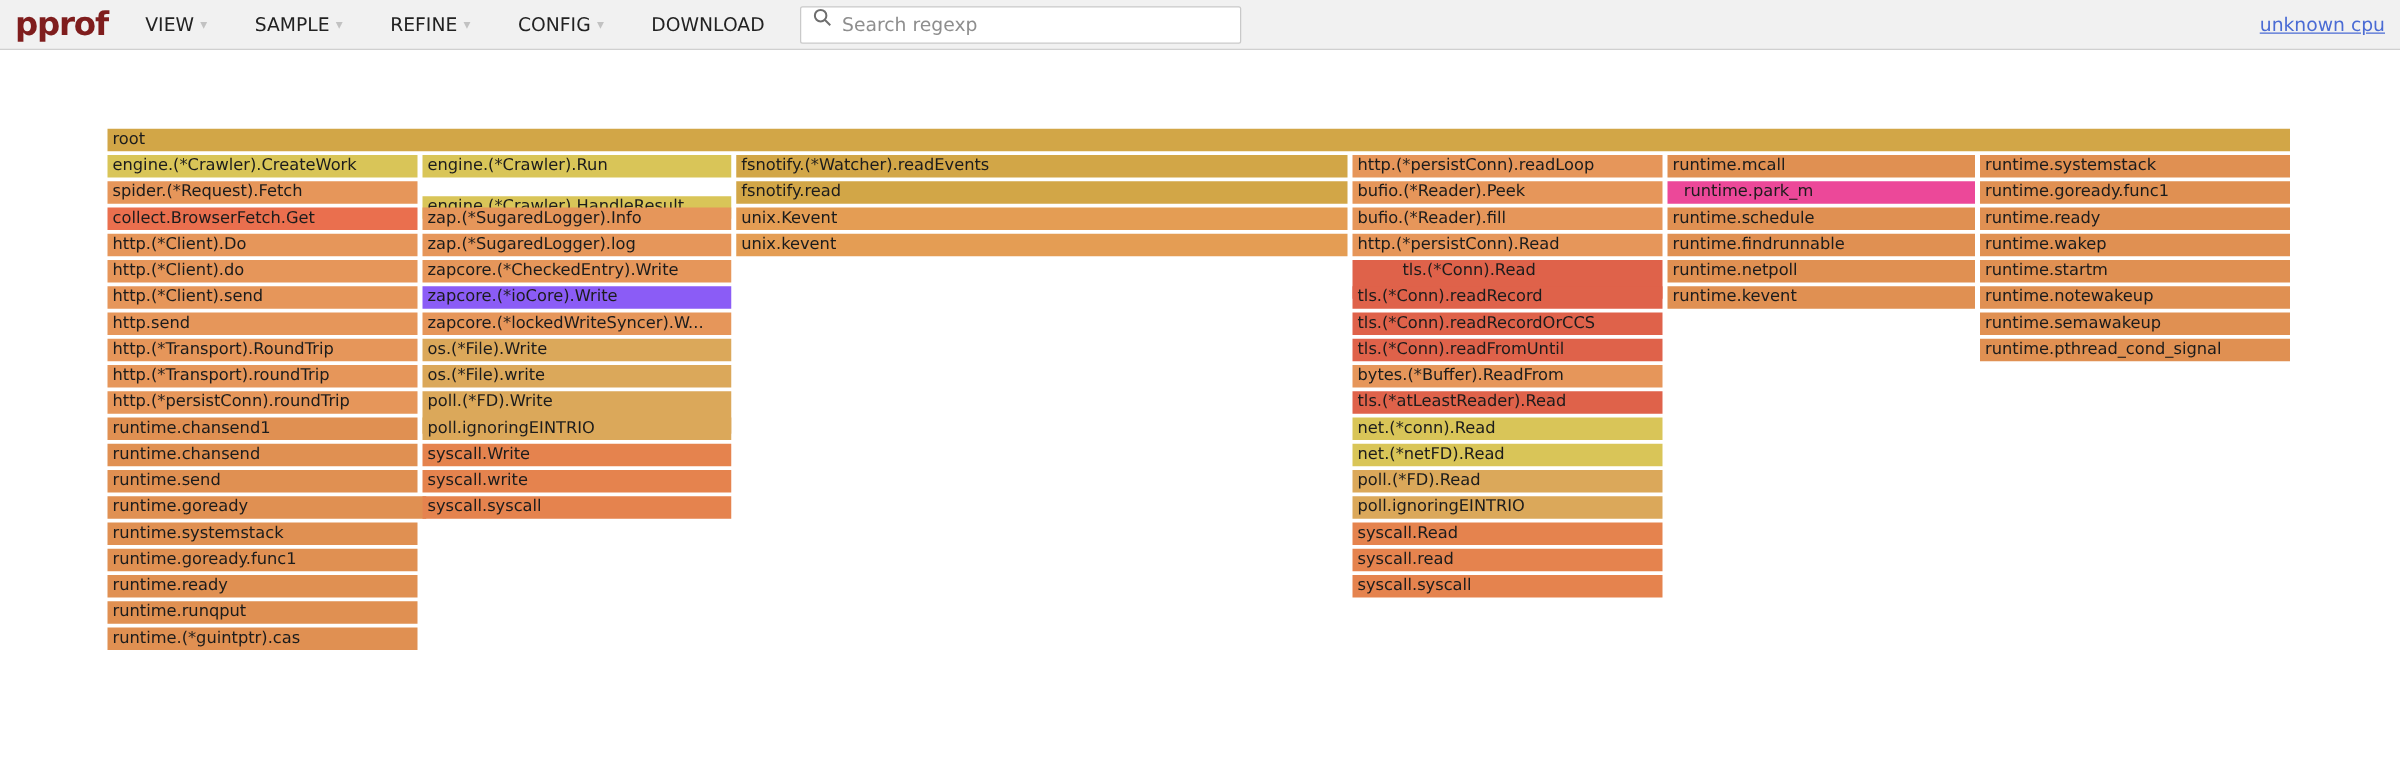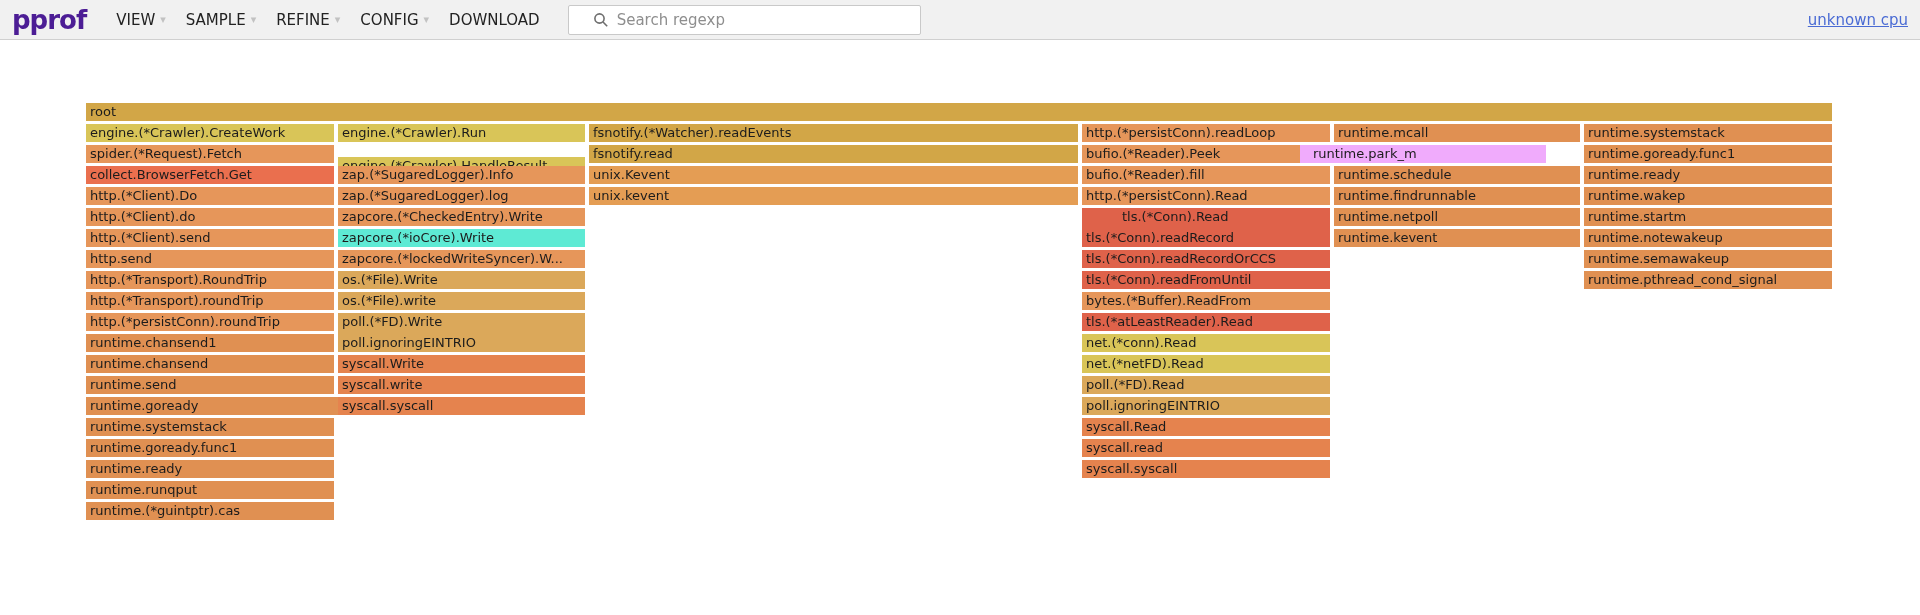--- a/index.html
+++ b/index.html
@@ -9,35 +9,35 @@
   .page { position: relative; width: 1920px; height: 615px; background: #ffffff; }
 
   
   .header {
     display: flex; align-items: center;
     height: 40px; background: #f1f1f1;
     border-bottom: 1px solid #d0d0d0;
     padding-left: 12px;
   }
   .logo {
-    font-size: 26px; font-weight: 800; color: #4c1d95;
+    font-size: 26px; font-weight: 800; color: #7f1d1d;
     letter-spacing: -1px; margin-right: 30px;
   }
-  .menus { display: flex; align-items: center; gap: 20px; }
+  .menus { display: flex; align-items: center; gap: 38px; }
   .menu-item {
     display: flex; align-items: center;
     font-size: 15px; color: #222; cursor: pointer; white-space: nowrap;
   }
   .menu-item .caret { color: #c2c2c2; font-size: 11px; margin-left: 5px; }
 
   .search-box {
-    display: flex; align-items: center;
+    display: flex; 
     margin-left: 28px; width: 353px; height: 30px;
     background: #fff; border: 1px solid #c9c9c9; border-radius: 2px;
-    padding: 0 24px;
+    padding: 0 9px;
   }
   .search-box svg { flex: 0 0 auto; margin-right: 8px; }
   .search-box input {
     border: none; outline: none; background: transparent;
     font-family: "DejaVu Sans", "Liberation Sans", sans-serif;
     font-size: 15px; color: #333; width: 300px;
   }
   .search-box input::placeholder { color: #8e8e8e; }
 
   .spacer { flex: 1; }
@@ -114,21 +114,21 @@
       <div class="cell" title="runtime.systemstack" style="left: 86px; top: 377px; width: 248px; height: 18px; background: rgb(224, 144, 82);">runtime.systemstack</div>
       <div class="cell" title="runtime.goready.func1" style="left: 86px; top: 398px; width: 248px; height: 18px; background: rgb(224, 144, 82);">runtime.goready.func1</div>
       <div class="cell" title="runtime.ready" style="left: 86px; top: 419px; width: 248px; height: 18px; background: rgb(224, 144, 82);">runtime.ready</div>
       <div class="cell" title="runtime.runqput" style="left: 86px; top: 440px; width: 248px; height: 18px; background: rgb(224, 144, 82);">runtime.runqput</div>
       <div class="cell" title="runtime.(*guintptr).cas" style="left: 86px; top: 461px; width: 248px; height: 18px; background: rgb(224, 144, 82);">runtime.(*guintptr).cas</div>
       <div class="cell" title="engine.(*Crawler).Run" style="left: 338px; top: 83px; width: 247px; height: 18px; background: rgb(217, 197, 88);">engine.(*Crawler).Run</div>
       <div class="cell" title="engine.(*Crawler).HandleResult" style="left: 338px; top: 104px; width: 247px; height: 18px; background: rgb(217, 197, 88); margin-top: 12px;">engine.(*Crawler).HandleResult</div>
       <div class="cell" title="zap.(*SugaredLogger).Info" style="left: 338px; top: 125px; width: 247px; height: 18px; background: rgb(230, 150, 90);">zap.(*SugaredLogger).Info</div>
       <div class="cell" title="zap.(*SugaredLogger).log" style="left: 338px; top: 146px; width: 247px; height: 18px; background: rgb(230, 150, 90);">zap.(*SugaredLogger).log</div>
       <div class="cell" title="zapcore.(*CheckedEntry).Write" style="left: 338px; top: 167px; width: 247px; height: 18px; background: rgb(230, 150, 90);">zapcore.(*CheckedEntry).Write</div>
-      <div class="cell" title="zapcore.(*ioCore).Write" style="left: 338px; top: 188px; width: 247px; height: 18px; background: #5eead4;">zapcore.(*ioCore).Write</div>
+      <div class="cell" title="zapcore.(*ioCore).Write" style="left: 338px; top: 188px; width: 247px; height: 18px; background: #8b5cf6;">zapcore.(*ioCore).Write</div>
       <div class="cell" title="zapcore.(*lockedWriteSyncer).W..." style="left: 338px; top: 209px; width: 247px; height: 18px; background: rgb(230, 150, 90);">zapcore.(*lockedWriteSyncer).W...</div>
       <div class="cell" title="os.(*File).Write" style="left: 338px; top: 230px; width: 247px; height: 18px; background: rgb(219, 168, 90);">os.(*File).Write</div>
       <div class="cell" title="os.(*File).write" style="left: 338px; top: 251px; width: 247px; height: 18px; background: rgb(219, 168, 90);">os.(*File).write</div>
       <div class="cell" title="poll.(*FD).Write" style="left: 338px; top: 272px; width: 247px; height: 34px; background: rgb(219, 168, 90);">poll.(*FD).Write</div>
       <div class="cell" title="poll.ignoringEINTRIO" style="left: 338px; top: 293px; width: 247px; height: 18px; background: rgb(219, 168, 90);">poll.ignoringEINTRIO</div>
       <div class="cell" title="syscall.Write" style="left: 338px; top: 314px; width: 247px; height: 18px; background: rgb(229, 131, 78);">syscall.Write</div>
       <div class="cell" title="syscall.write" style="left: 338px; top: 335px; width: 247px; height: 18px; background: rgb(229, 131, 78);">syscall.write</div>
       <div class="cell" title="syscall.syscall" style="left: 338px; top: 356px; width: 247px; height: 18px; background: rgb(229, 131, 78);">syscall.syscall</div>
       <div class="cell" title="fsnotify.read" style="left: 589px; top: 104px; width: 489px; height: 18px; background: rgb(210, 166, 71);">fsnotify.read</div>
       <div class="cell" title="fsnotify.(*Watcher).readEvents" style="left: 589px; top: 83px; width: 489px; height: 18px; background: rgb(210, 166, 71);">fsnotify.(*Watcher).readEvents</div>
@@ -145,21 +145,21 @@
       <div class="cell" title="bytes.(*Buffer).ReadFrom" style="left: 1082px; top: 251px; width: 248px; height: 18px; background: rgb(230, 150, 90);">bytes.(*Buffer).ReadFrom</div>
       <div class="cell" title="tls.(*atLeastReader).Read" style="left: 1082px; top: 272px; width: 248px; height: 18px; background: rgb(223, 98, 74);">tls.(*atLeastReader).Read</div>
       <div class="cell" title="net.(*conn).Read" style="left: 1082px; top: 293px; width: 248px; height: 18px; background: rgb(217, 197, 88);">net.(*conn).Read</div>
       <div class="cell" title="net.(*netFD).Read" style="left: 1082px; top: 314px; width: 248px; height: 18px; background: rgb(217, 197, 88);">net.(*netFD).Read</div>
       <div class="cell" title="poll.(*FD).Read" style="left: 1082px; top: 335px; width: 248px; height: 18px; background: rgb(219, 168, 90);">poll.(*FD).Read</div>
       <div class="cell" title="poll.ignoringEINTRIO" style="left: 1082px; top: 356px; width: 248px; height: 18px; background: rgb(219, 168, 90);">poll.ignoringEINTRIO</div>
       <div class="cell" title="syscall.Read" style="left: 1082px; top: 377px; width: 248px; height: 18px; background: rgb(229, 131, 78);">syscall.Read</div>
       <div class="cell" title="syscall.read" style="left: 1082px; top: 398px; width: 248px; height: 18px; background: rgb(229, 131, 78);">syscall.read</div>
       <div class="cell" title="syscall.syscall" style="left: 1082px; top: 419px; width: 248px; height: 18px; background: rgb(229, 131, 78);">syscall.syscall</div>
       <div class="cell" title="runtime.mcall" style="left: 1334px; top: 83px; width: 246px; height: 18px; background: rgb(224, 144, 82);">runtime.mcall</div>
-      <div class="cell" title="runtime.park_m" style="left: 1300px; top: 104px; width: 246px; height: 18px; background: #f0abfc; padding-left: 13px;">runtime.park_m</div>
+      <div class="cell" title="runtime.park_m" style="left: 1334px; top: 104px; width: 246px; height: 18px; background: #ec4899; padding-left: 13px;">runtime.park_m</div>
       <div class="cell" title="runtime.schedule" style="left: 1334px; top: 125px; width: 246px; height: 18px; background: rgb(224, 144, 82);">runtime.schedule</div>
       <div class="cell" title="runtime.findrunnable" style="left: 1334px; top: 146px; width: 246px; height: 18px; background: rgb(224, 144, 82);">runtime.findrunnable</div>
       <div class="cell" title="runtime.netpoll" style="left: 1334px; top: 167px; width: 246px; height: 18px; background: rgb(224, 144, 82);">runtime.netpoll</div>
       <div class="cell" title="runtime.kevent" style="left: 1334px; top: 188px; width: 246px; height: 18px; background: rgb(224, 144, 82);">runtime.kevent</div>
       <div class="cell" title="runtime.systemstack" style="left: 1584px; top: 83px; width: 248px; height: 18px; background: rgb(224, 144, 82);">runtime.systemstack</div>
       <div class="cell" title="runtime.goready.func1" style="left: 1584px; top: 104px; width: 248px; height: 18px; background: rgb(224, 144, 82);">runtime.goready.func1</div>
       <div class="cell" title="runtime.ready" style="left: 1584px; top: 125px; width: 248px; height: 18px; background: rgb(224, 144, 82);">runtime.ready</div>
       <div class="cell" title="runtime.wakep" style="left: 1584px; top: 146px; width: 248px; height: 18px; background: rgb(224, 144, 82);">runtime.wakep</div>
       <div class="cell" title="runtime.startm" style="left: 1584px; top: 167px; width: 248px; height: 18px; background: rgb(224, 144, 82);">runtime.startm</div>
       <div class="cell" title="runtime.notewakeup" style="left: 1584px; top: 188px; width: 248px; height: 18px; background: rgb(224, 144, 82);">runtime.notewakeup</div>

